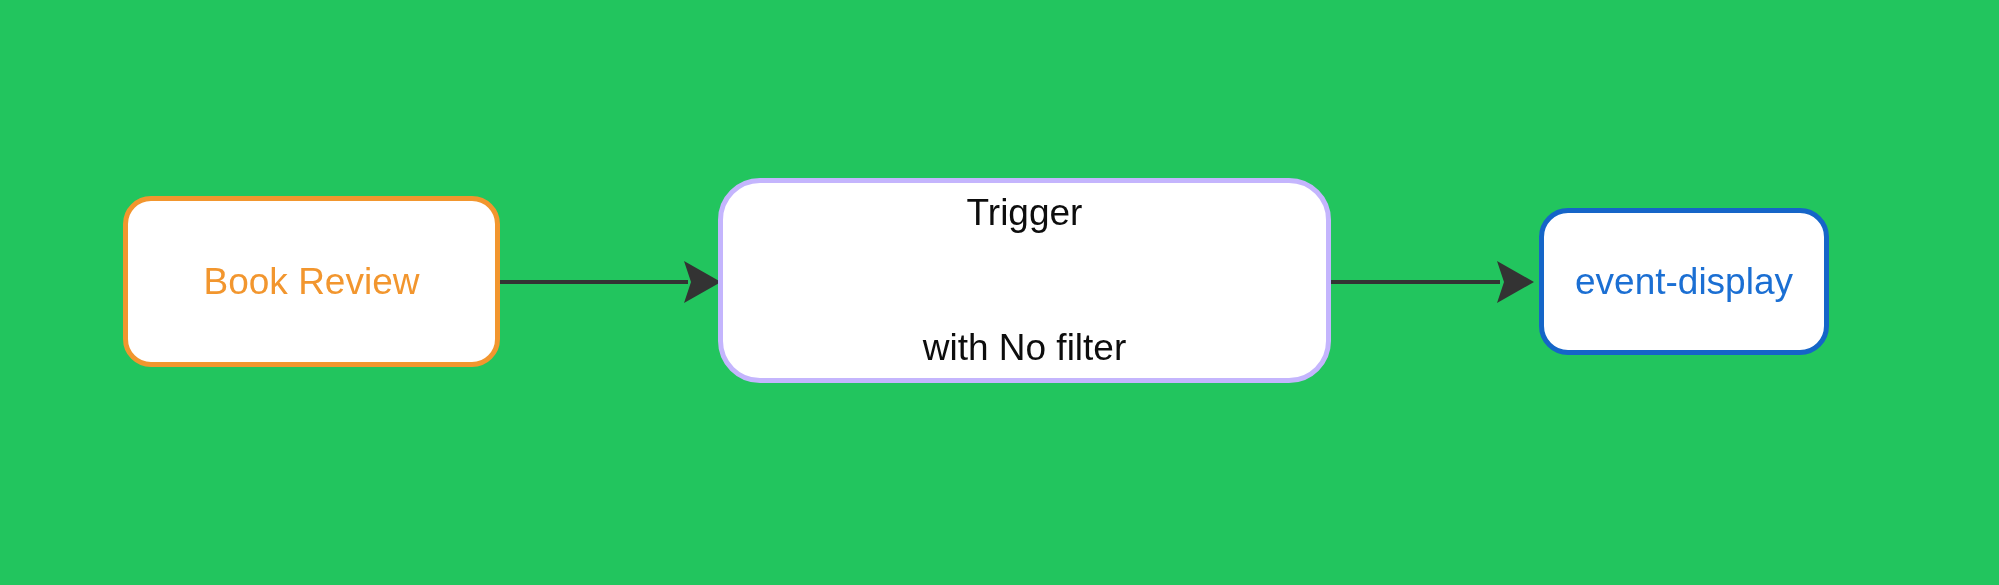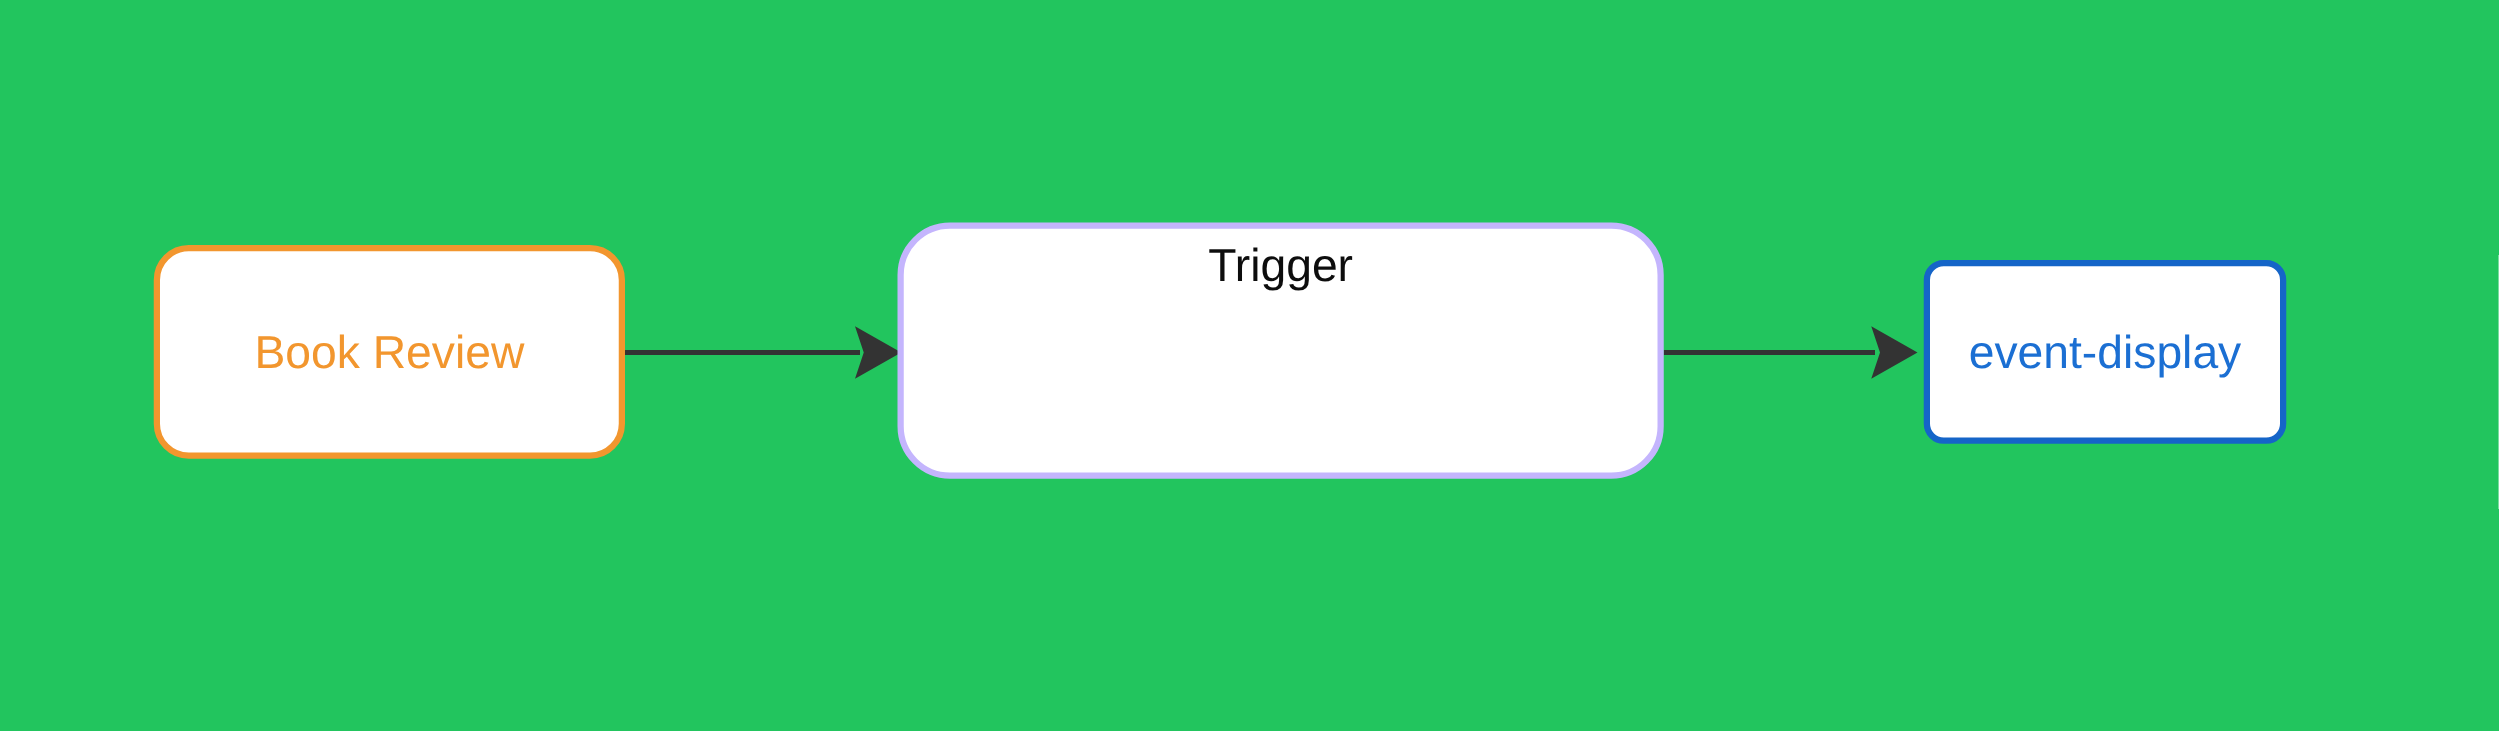--- a/index.html
+++ b/index.html
@@ -63,21 +63,21 @@
     color: #0d0d0d;
     line-height: 60px;
     justify-content: space-between;
   }
   .node-sink {
     left: 1539px;
     top: 208px;
     width: 290px;
     height: 147px;
     border: 5px solid #1565C8;
-    border-radius: 16px;
+    border-radius: 29px;
     color: #1B6FD3;
   }
   .node-label-line {
     display: block;
     white-space: nowrap;
   }
 </style>
 </head>
 <body>
 
@@ -93,19 +93,20 @@
       <polygon class="arrowhead" points="1497,261 1534,282 1497,303 1504,282"></polygon>
     </g>
   </svg>
 
   <div class="node node-broker">
     <span class="node-label-line">Book Review</span>
   </div>
 
   <div class="node node-trigger">
     <span class="node-label-line">Trigger</span>
+    <span class="node-label-line">with No filter</span>
   </div>
 
   <div class="node node-sink">
     <span class="node-label-line">event-display</span>
   </div>
 
 </div>
 
 </body></html>

